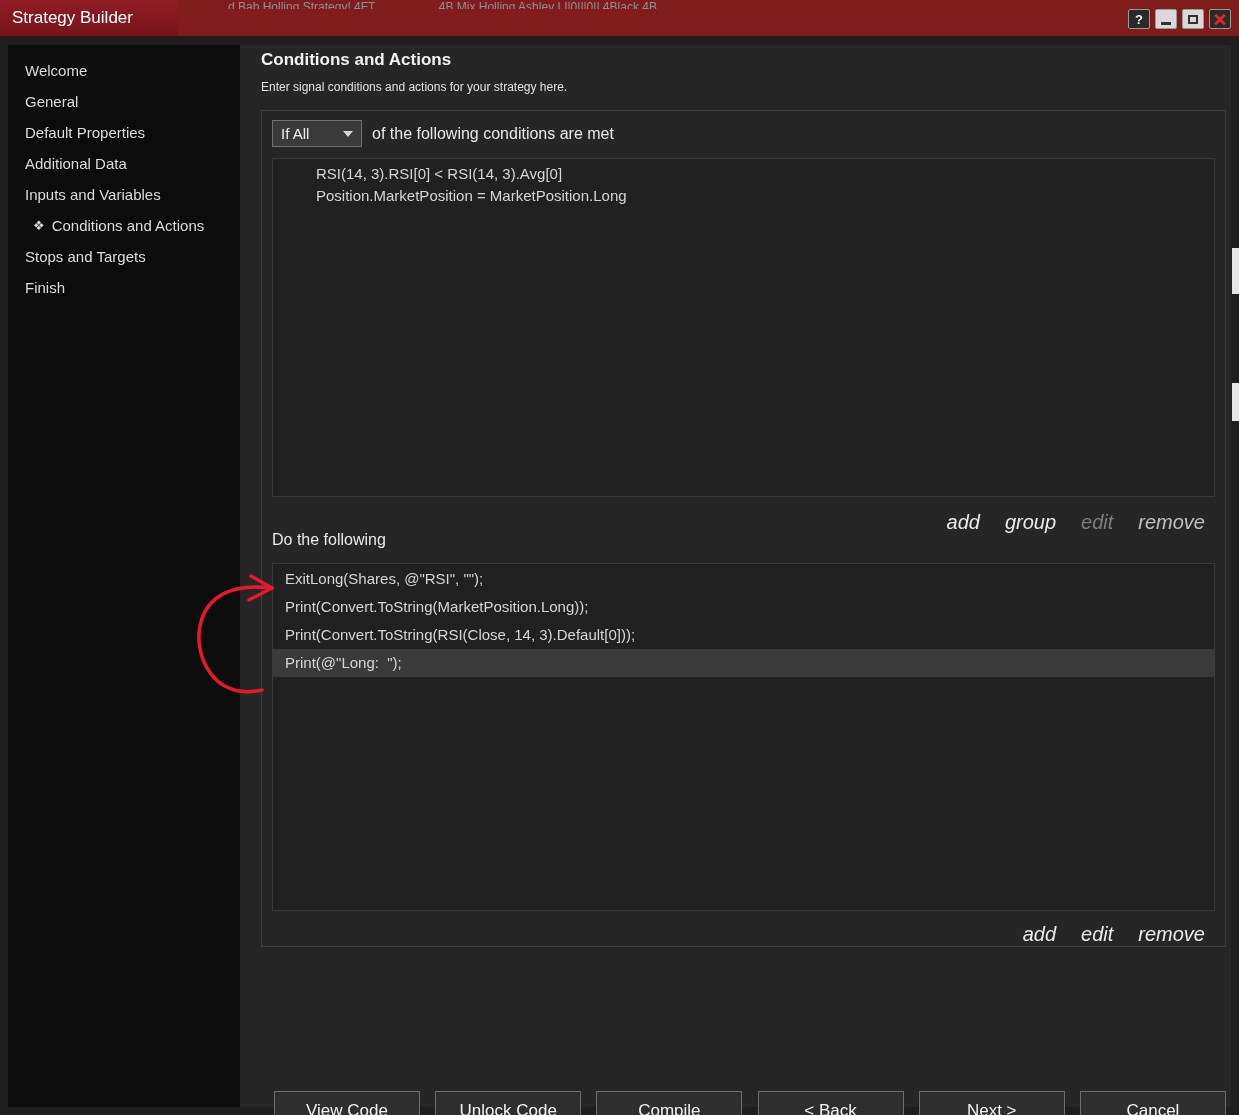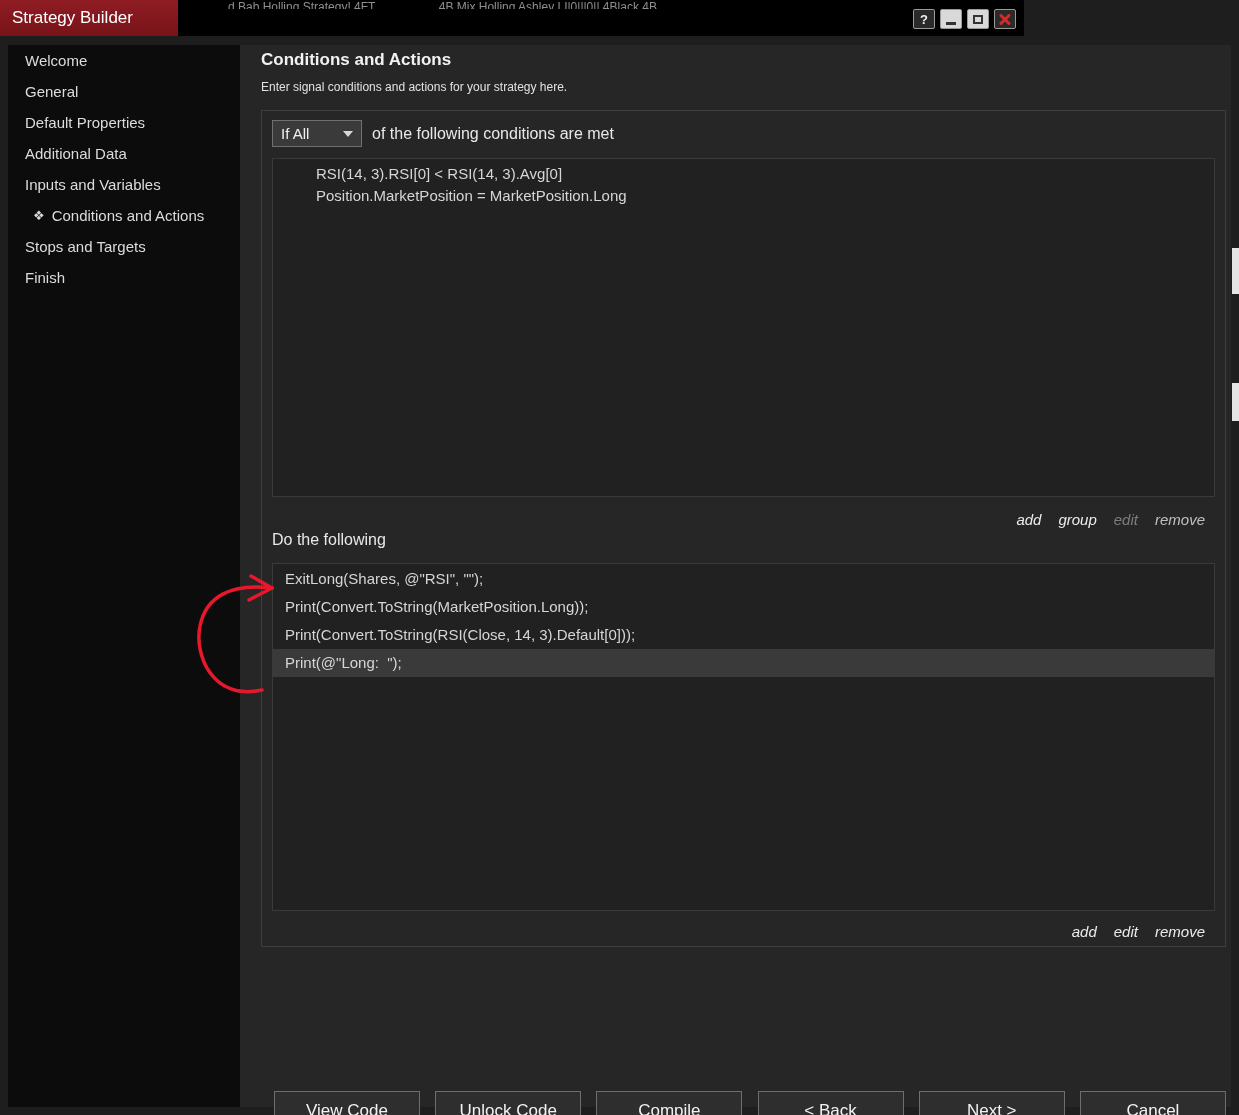--- a/index.html
+++ b/index.html
@@ -6,21 +6,21 @@
   html,body { width:1239px; height:1115px; }
   body {
     background:#1e1e1e;
     font-family:"Liberation Sans", sans-serif;
     position:relative;
     overflow:hidden;
     color:#e0e0e0;
   }
 
   
-  .titlebar { position:absolute; top:0; left:0; width:1024px; height:36px; background:#000000; }
+  .titlebar { position:absolute; top:0; left:0; width:1239px; height:36px; background:#7f1d1d; }
   .title-tab {
     position:absolute; left:0; top:0; width:178px; height:36px;
     background:linear-gradient(#8f1c23,#771419);
     color:#fff; font-size:17px; display:flex; align-items:center; padding-left:12px;
   }
   .bg-fragments {
     position:absolute; top:0; left:228px; height:9px; overflow:hidden;
     color:#8f8f8f; font-size:12px; white-space:nowrap;
   }
   .bg-fragments span { margin-right:60px; }
@@ -36,21 +36,21 @@
   .btn-close { background:#2a2a2a; }
   .btn-close .x1, .btn-close .x2 {
     position:absolute; left:3px; top:8px; width:14px; height:3px; background:#d42a2a; border-radius:1px;
   }
   .btn-close .x1 { transform:rotate(45deg); }
   .btn-close .x2 { transform:rotate(-45deg); }
 
   
   .app-body { position:absolute; top:45px; left:8px; width:1223px; height:1062px; display:flex; }
 
-  .sidebar { width:232px; height:100%; background:#0c0c0c; }
+  .sidebar { width:232px; height:100%; background:#0c0c0c; padding-top:10px; }
   .side-item {
     height:31px; display:flex; align-items:center; padding-left:17px;
     font-size:15px; color:#dcdcdc; cursor:pointer; white-space:nowrap;
   }
   .side-item.active { padding-left:25px; }
   .side-item .marker { font-size:13px; margin-right:7px; color:#d8d8d8; }
 
   .main { flex:1; background:#262626; position:relative; }
 
   .page-title { position:absolute; left:21px; top:5px; font-size:17px; font-weight:bold; color:#f2f2f2; }
@@ -64,21 +64,21 @@
     display:flex; align-items:center; justify-content:space-between;
     padding:0 8px; font-size:15px; color:#f0f0f0; cursor:pointer;
   }
   .chevron { width:0; height:0; border-left:5px solid transparent; border-right:5px solid transparent; border-top:6px solid #d8d8d8; }
   .cond-suffix { font-size:16px; color:#e8e8e8; }
 
   .listbox { position:absolute; left:10px; background:#212121; border:1px solid #3a3a3a; overflow:hidden; }
   .cond-list { top:47px; width:943px; height:339px; padding-top:4px; }
   .cond-item { padding-left:43px; font-size:15px; color:#d6d6d6; line-height:22px; cursor:default; }
 
-  .links-row { position:absolute; right:20px; display:flex; gap:17px; font-size:15px; font-style:italic; }
+  .links-row { position:absolute; right:20px; display:flex; gap:25px; font-size:20px; font-style:italic; }
   .links-top { top:400px; }
   .links-bottom { top:812px; }
   .link { color:#ececec; cursor:pointer; }
   .link.disabled { color:#7d7d7d; }
   .link.dim { color:#c0c0c0; }
 
   .do-label { position:absolute; left:10px; top:420px; font-size:16px; color:#e8e8e8; }
 
   .action-list { top:452px; width:943px; height:348px; padding-top:1px; }
   .action-item { height:28px; line-height:28px; padding-left:12px; font-size:15px; color:#d6d6d6; cursor:default; white-space:pre; }

